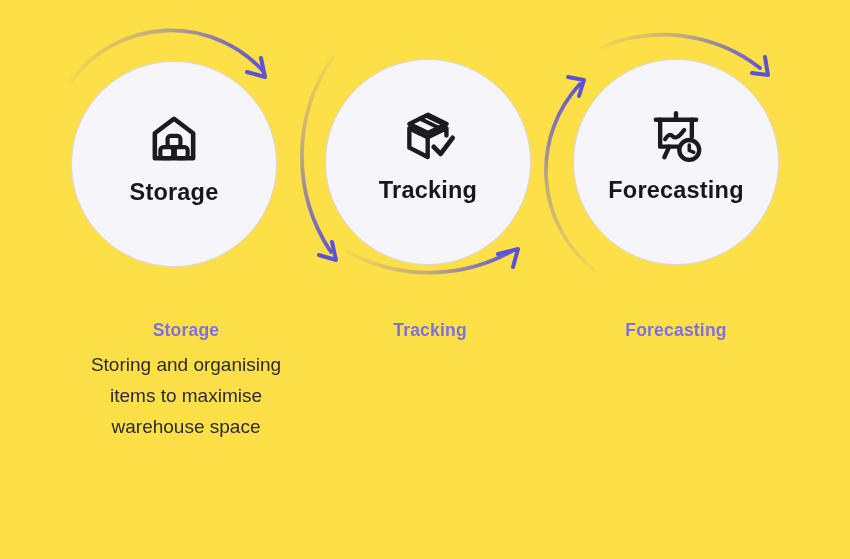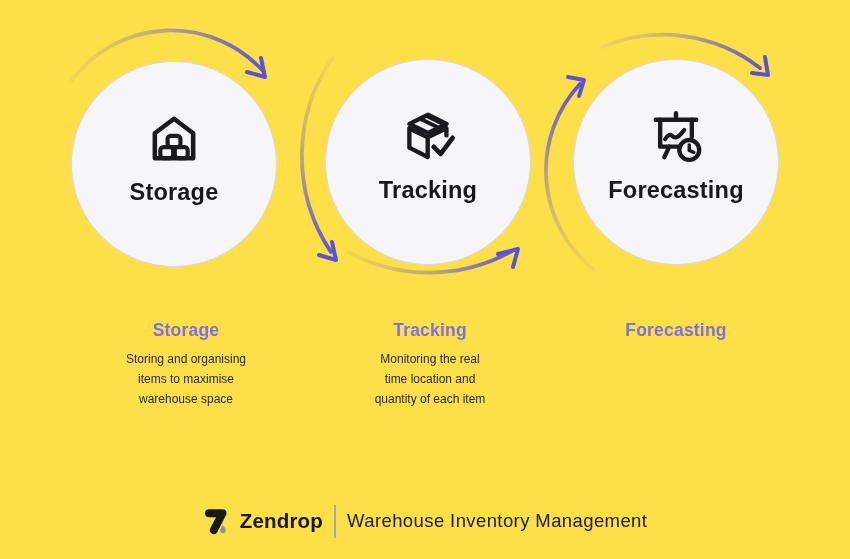--- a/index.html
+++ b/index.html
@@ -16,21 +16,21 @@
   }
   .step-circle .icon{width:58px;height:58px;display:block;}
   .circle-label{
     font-size:23.5px;font-weight:bold;color:#17171c;letter-spacing:0.2px;line-height:1;
   }
   .step-text{position:absolute;width:250px;text-align:center;}
   .step-heading{
     margin:0 0 8px 0;font-size:17.5px;font-weight:bold;color:#7d70e2;letter-spacing:0.2px;
   }
   .step-desc{
-    margin:0;font-size:12px;line-height:20px;color:#2d2937;white-space:pre-line;
+    margin:0;font-size:19px;line-height:31px;color:#2d2937;white-space:pre-line;
   }
   .footer{
     position:absolute;left:0;top:494px;width:850px;height:54px;
     display:flex;align-items:center;justify-content:center;gap:11px;
   }
   .brand{font-size:20.5px;font-weight:bold;color:#17171f;letter-spacing:0.2px;}
   .footer-divider{width:2px;height:33px;background:#a8a8b3;}
   .footer-title{font-size:18.5px;color:#20202b;letter-spacing:0.4px;}
   .logo{width:26px;height:28px;display:block;}
 </style>
@@ -111,23 +111,20 @@
         <path d="M10 19.5 V38.3 L27.7 47.3 V28.3 Z" fill="none" stroke="#1a1a20" stroke-width="4.2" stroke-linejoin="round" stroke-linecap="round"></path>
         <path d="M27.7 28.3 L45.8 19.5 V26.5" fill="none" stroke="#1a1a20" stroke-width="4.2" stroke-linejoin="round" stroke-linecap="round"></path>
         <path d="M15 22.3 L20.3 24.9" fill="none" stroke="#1a1a20" stroke-width="3.8" stroke-linecap="round"></path>
         <path d="M33.5 37.5 L40.2 44.3 L51.8 28.8" fill="none" stroke="#1a1a20" stroke-width="4.6" stroke-linecap="round" stroke-linejoin="round"></path>
       </svg>
     </span>
     <span class="circle-label">Tracking</span>
   </div>
   <div class="step-text" style="left:305px;top:320px;">
     <h3 class="step-heading">Tracking</h3>
-    <p class="step-desc">Monitoring the real
-time location and
-quantity of each item</p>
   </div>
 
   <div class="step-circle" style="left:573px;top:59px;">
     <span class="icon">
       <svg viewBox="0 0 56 56" width="58" height="58">
         <path d="M28 5 V11" fill="none" stroke="#1a1a20" stroke-width="4.2" stroke-linecap="round"></path>
         <path d="M8.5 11.3 H47.5" fill="none" stroke="#1a1a20" stroke-width="4.2" stroke-linecap="round"></path>
         <path d="M12.7 11.3 V37.3 H30" fill="none" stroke="#1a1a20" stroke-width="4.2" stroke-linejoin="round" stroke-linecap="round"></path>
         <path d="M43.3 11.3 V28" fill="none" stroke="#1a1a20" stroke-width="4.2" stroke-linecap="round"></path>
         <path d="M21.5 37.3 L16.8 47.5" fill="none" stroke="#1a1a20" stroke-width="4.2" stroke-linecap="round"></path>
@@ -135,25 +132,14 @@
         <circle cx="40.8" cy="40.5" r="9.6" fill="#f6f6fa" stroke="#1a1a20" stroke-width="4.2"></circle>
         <path d="M40.8 35.8 V41 L45.2 42.8" fill="none" stroke="#1a1a20" stroke-width="3.4" stroke-linecap="round" stroke-linejoin="round"></path>
       </svg>
     </span>
     <span class="circle-label">Forecasting</span>
   </div>
   <div class="step-text" style="left:551px;top:320px;">
     <h3 class="step-heading">Forecasting</h3>
   </div>
 
-  <div class="footer">
-    <span class="logo">
-      <svg viewBox="0 0 30 32" width="26" height="28">
-        <path d="M7 7 H22.5 L12.5 26.5" fill="none" stroke="#17171c" stroke-width="9.2" stroke-linecap="round" stroke-linejoin="round"></path>
-        <path d="M23 20.5 C25.1 23.5 26.2 25.3 26.2 26.9 A3.2 3.2 0 0 1 19.8 26.9 C19.8 25.3 20.9 23.5 23 20.5 Z" fill="#8e8e99"></path>
-      </svg>
-    </span>
-    <span class="brand">Zendrop</span>
-    <span class="footer-divider"></span>
-    <span class="footer-title">Warehouse Inventory Management</span>
-  </div>
 
 </div>
 
 </body></html>

